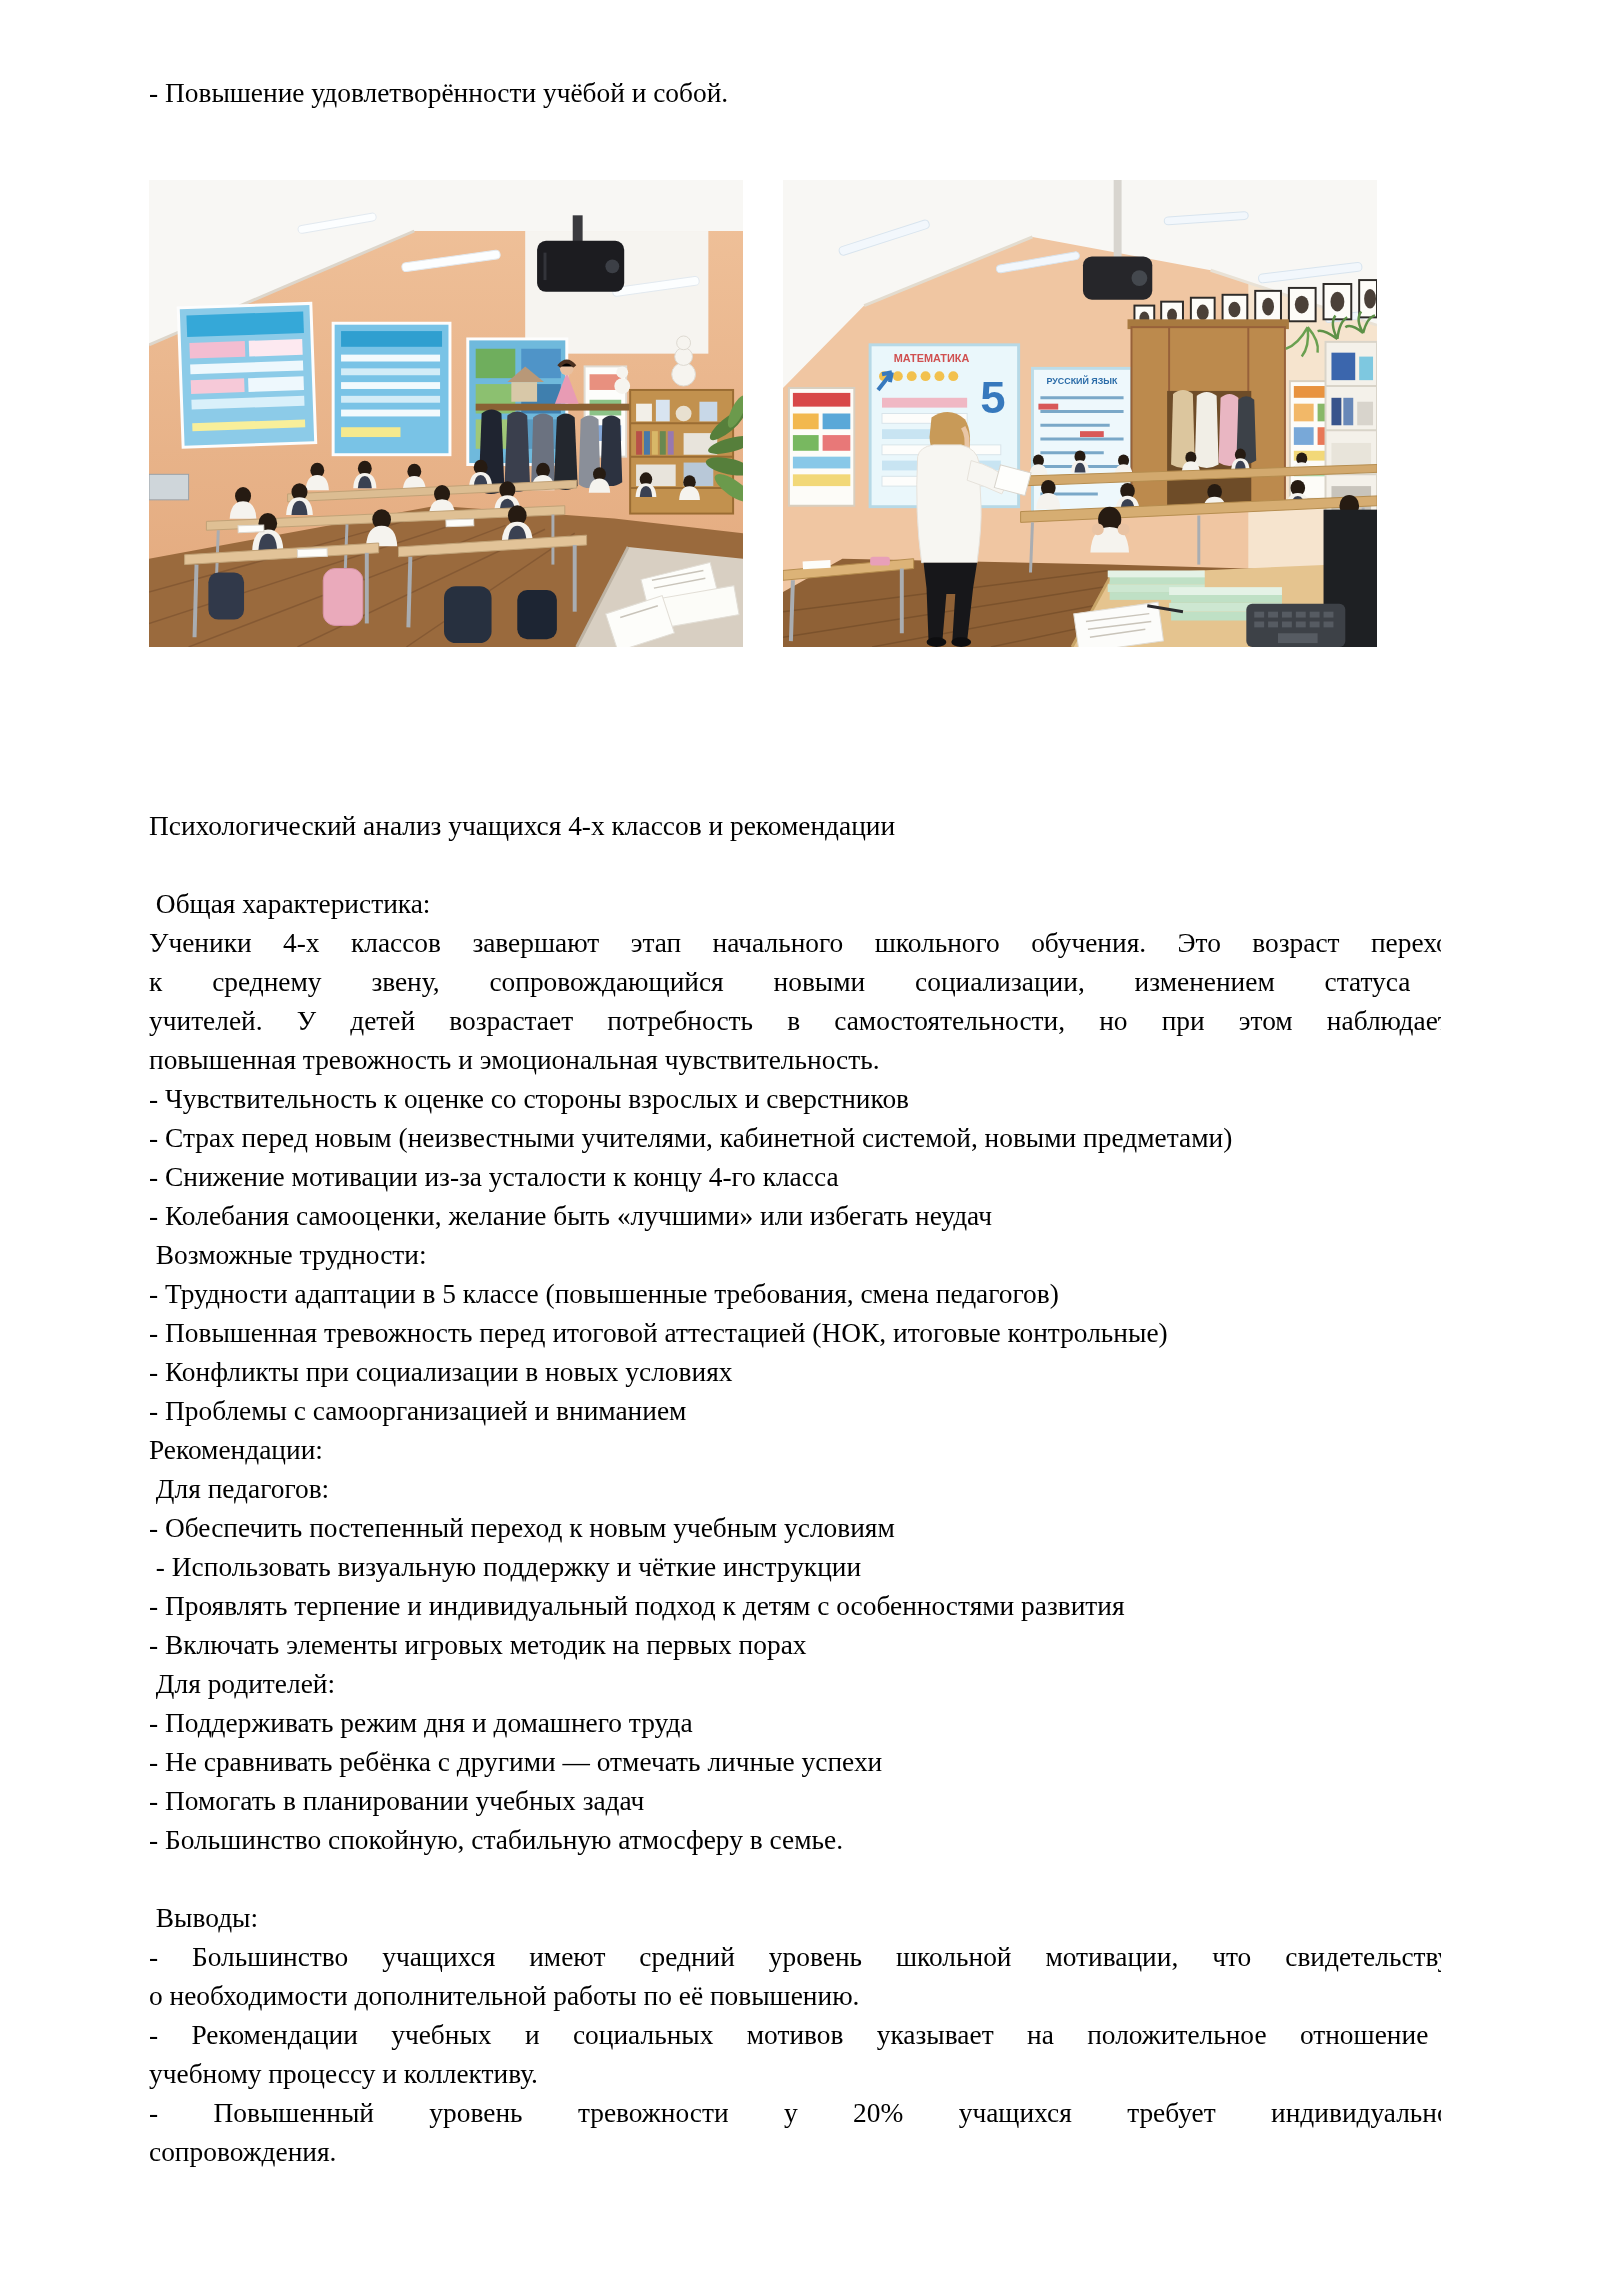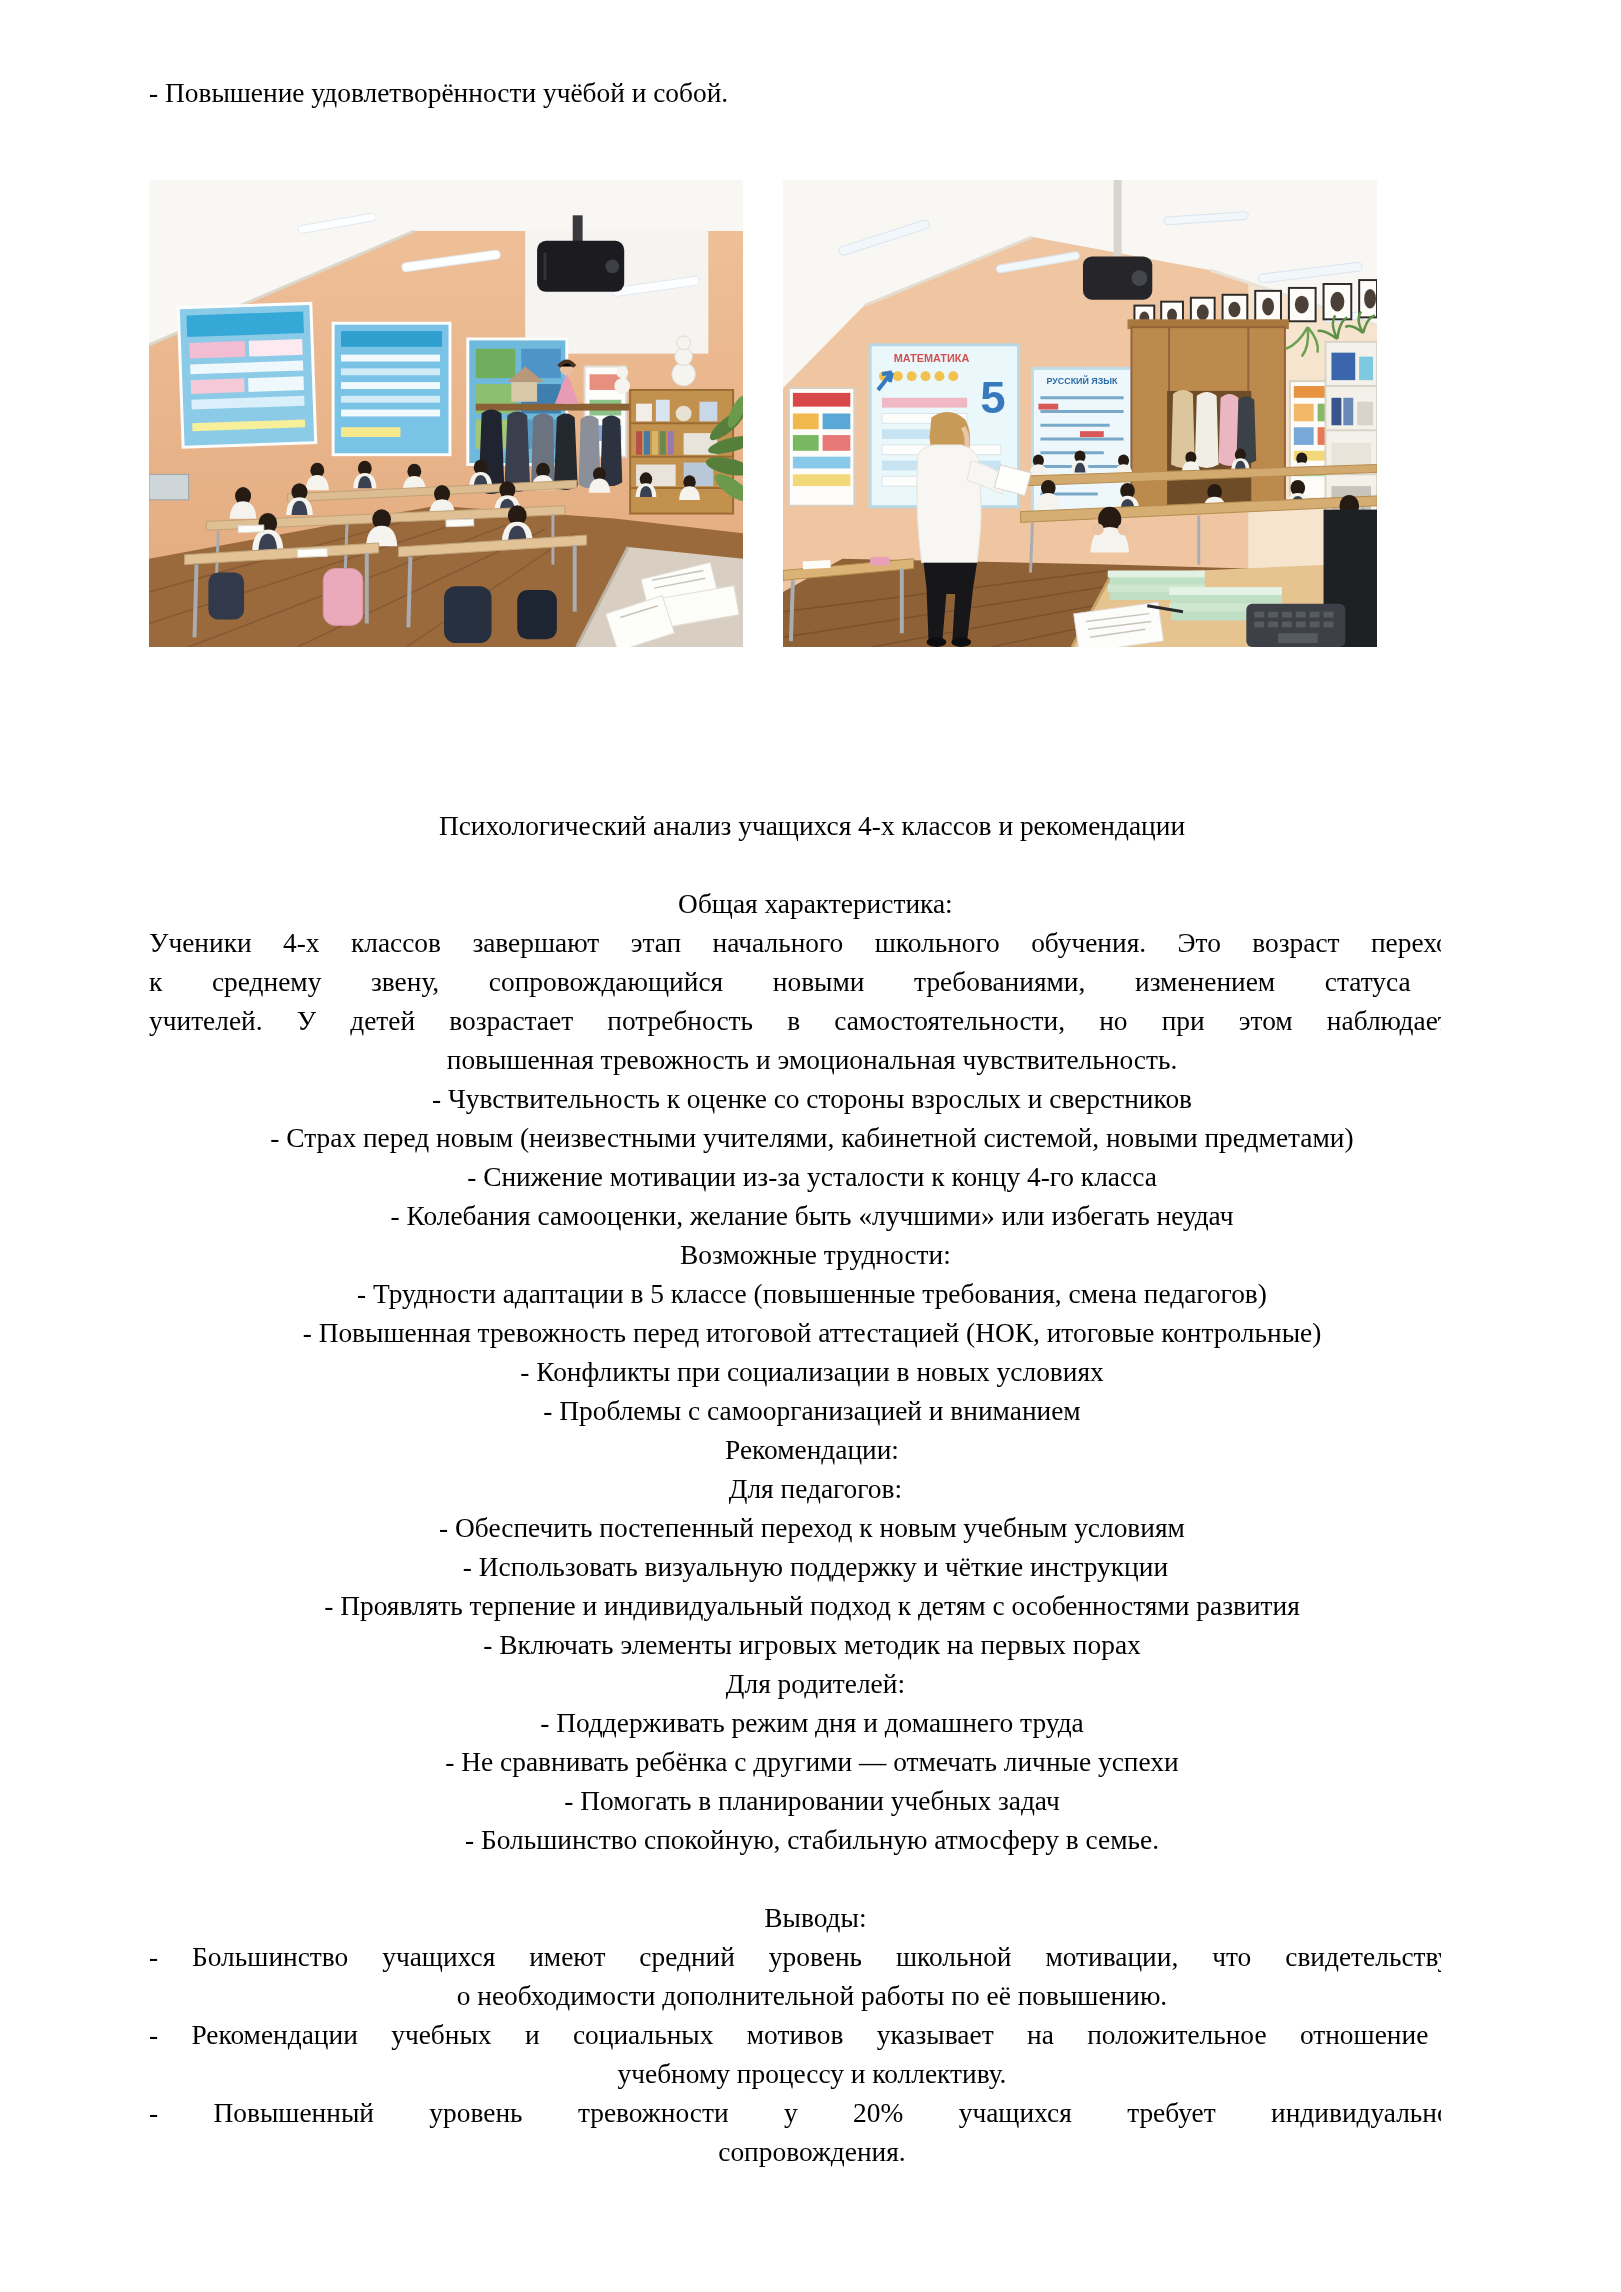--- a/index.html
+++ b/index.html
@@ -6,21 +6,21 @@
   body{
     width:1621px;height:2293px;background:#ffffff;position:relative;
     font-family:"Liberation Serif","DejaVu Serif",serif;color:#000;
     -webkit-font-smoothing:antialiased;
   }
   .page{position:absolute;left:0;top:0;width:1441px;height:2293px;background:#fff;overflow:hidden;}
   .intro{position:absolute;left:149px;top:74px;font-size:27.4px;line-height:39px;white-space:pre;}
   .photos{position:absolute;left:149px;top:180px;display:flex;gap:40px;}
   .photo{width:594px;height:467px;overflow:hidden;background:#e9b68c;}
   .photo svg{display:block;}
-  .body-text{position:absolute;left:149px;top:807px;width:1326px;text-align:center;}
+  .body-text{position:absolute;left:149px;top:807px;width:1326px;}
   .line{height:39px;line-height:39px;font-size:27.4px;white-space:pre;}
   .line.just{display:flex;justify-content:space-between;white-space:normal;}
   .line.just span{display:inline-block;}
 </style>
 </head>
 <body>
 
 <div class="page">
 
   <div class="intro">- Повышение удовлетворённости учёбой и собой.</div>
@@ -493,21 +493,21 @@
           <span>Это</span>
           <span>возраст</span>
           <span>перехода</span>
         </div>
         <div class="line just">
           <span>к</span>
           <span>среднему</span>
           <span>звену,</span>
           <span>сопровождающийся</span>
           <span>новыми</span>
-          <span>требованиями,</span>
+          <span>социализации,</span>
           <span>изменением</span>
           <span>статуса</span>
           <span>и</span>
         </div>
         <div class="line just">
           <span>учителей.</span>
           <span>У</span>
           <span>детей</span>
           <span>возрастает</span>
           <span>потребность</span>

